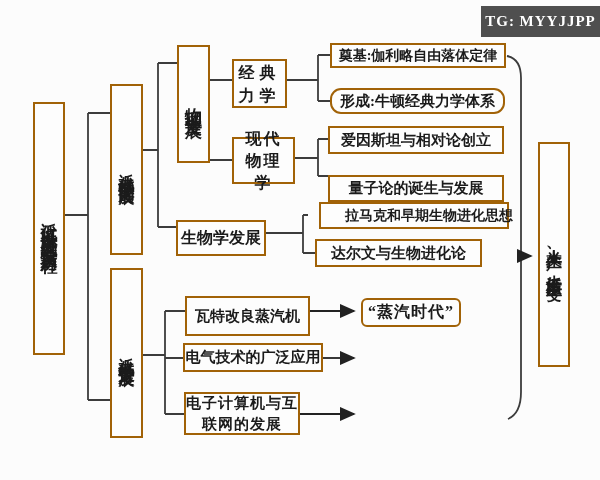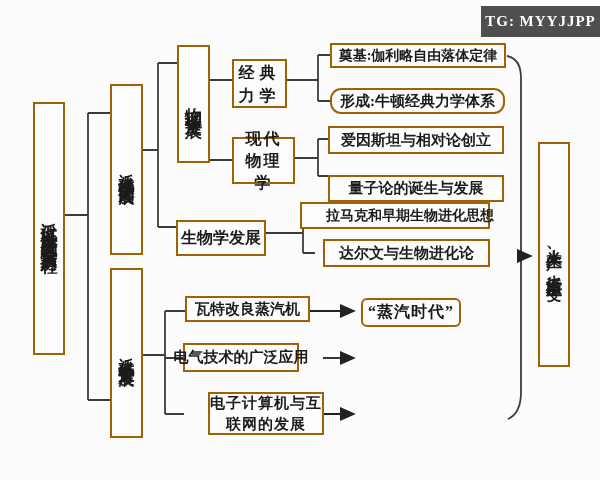--- a/index.html
+++ b/index.html
@@ -16,21 +16,21 @@
   }
   .vnode{
     writing-mode:vertical-rl;text-orientation:upright;
     font-size:17px;letter-spacing:3px;line-height:1;
   }
   .vnode.tight{letter-spacing:2px;font-size:16px;}
   .leaf{font-size:15px;white-space:nowrap;}
   .leaf.long{font-size:14px;letter-spacing:0;}
   .wrap2{font-size:16px;letter-spacing:5px;line-height:23px;word-break:break-all;padding:0 3px;}
   .wrap3{font-size:16px;letter-spacing:2px;line-height:22px;word-break:break-all;padding:0 3px;}
-  .wrap7{font-size:15px;letter-spacing:1px;line-height:21px;word-break:break-all;margin-left:24px;}
+  .wrap7{font-size:15px;letter-spacing:1px;line-height:21px;word-break:break-all;}
   .agebox{font-size:16px;letter-spacing:1px;white-space:nowrap;border-radius:6px;}
   .connectors{position:absolute;left:0;top:0;width:600px;height:480px;}
   .badge{
     position:absolute;background:#4f4f4f;color:#ffffff;
     font-family:Liberation Serif, serif;
     font-weight:bold;font-size:15px;
     display:flex;align-items:center;justify-content:center;
     letter-spacing:1px;
   }
 </style>
@@ -80,25 +80,25 @@
   <div class="node wrap2" style="left:232px;top:59px;width:55px;height:49px;">经典力学</div>
 
   <div class="node wrap3" style="left:232px;top:137px;width:63px;height:47px;">现代物理学</div>
 
   <div class="node leaf long" style="left:330px;top:43px;width:176px;height:25px;">奠基:伽利略自由落体定律</div>
   <div class="node leaf" style="left:330px;top:88px;width:175px;height:26px;border-radius:11px;">形成:牛顿经典力学体系</div>
   <div class="node leaf" style="left:328px;top:126px;width:176px;height:28px;">爱因斯坦与相对论创立</div>
   <div class="node leaf" style="left:328px;top:163px;width:176px;height:27px;margin-top:12px;">量子论的诞生与发展</div>
 
   <div class="node leaf" style="left:176px;top:220px;width:90px;height:36px;font-size:16px;">生物学发展</div>
-  <div class="node leaf long" style="left:300px;top:202px;width:190px;height:27px;padding-left:30px;">拉马克和早期生物进化思想</div>
-  <div class="node leaf" style="left:315px;top:239px;width:167px;height:28px;margin-left:8px;">达尔文与生物进化论</div>
+  <div class="node leaf long" style="left:319px;top:202px;width:190px;height:27px;padding-left:30px;">拉马克和早期生物进化思想</div>
+  <div class="node leaf" style="left:315px;top:239px;width:167px;height:28px;">达尔文与生物进化论</div>
 
-  <div class="node leaf" style="left:185px;top:296px;width:125px;height:26px;">瓦特改良蒸汽机</div>
-  <div class="node leaf" style="left:183px;top:343px;width:116px;height:29px;">电气技术的广泛应用</div>
+  <div class="node leaf" style="left:185px;top:296px;width:125px;height:40px;">瓦特改良蒸汽机</div>
+  <div class="node leaf" style="left:183px;top:343px;width:140px;height:29px;">电气技术的广泛应用</div>
   <div class="node wrap7" style="left:184px;top:392px;width:116px;height:43px;">电子计算机与互联网的发展</div>
 
   <div class="node agebox" style="left:361px;top:298px;width:100px;height:29px;">“蒸汽时代”</div>
 
   <div class="node vnode" style="left:538px;top:142px;width:32px;height:225px;letter-spacing:2px;font-size:16px;">人类生产、生活发生巨变</div>
 
   <div class="badge" style="left:481px;top:6px;width:119px;height:31px;">TG: MYYJJPP</div>
 
 </div>
 

